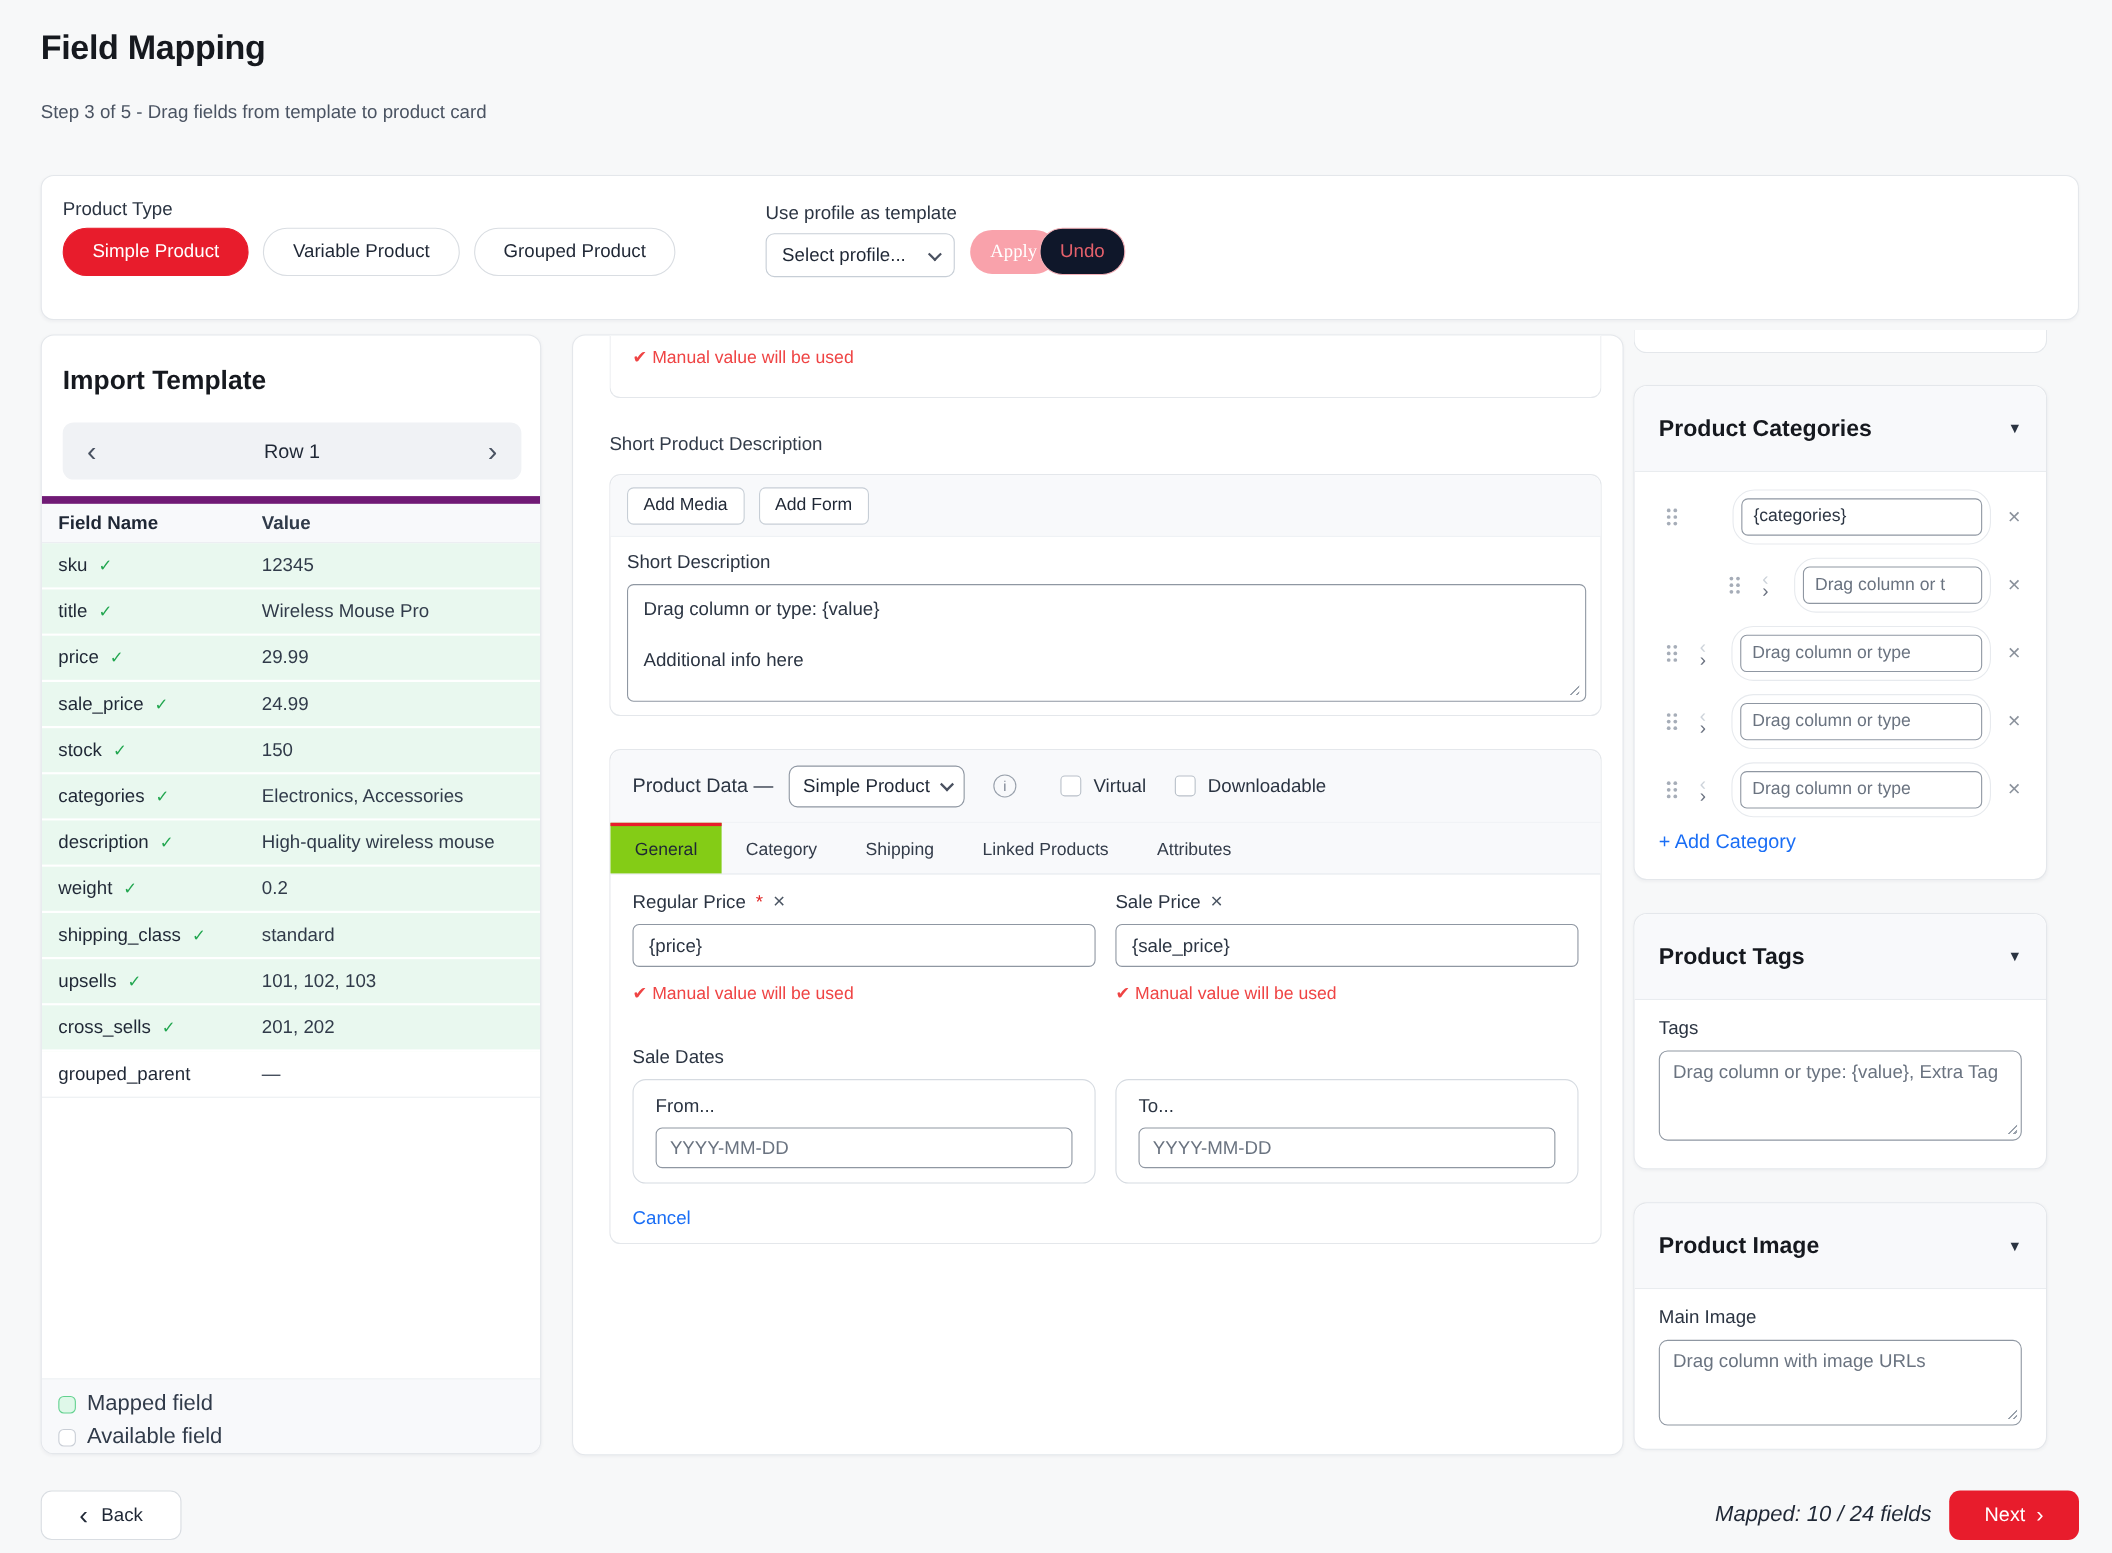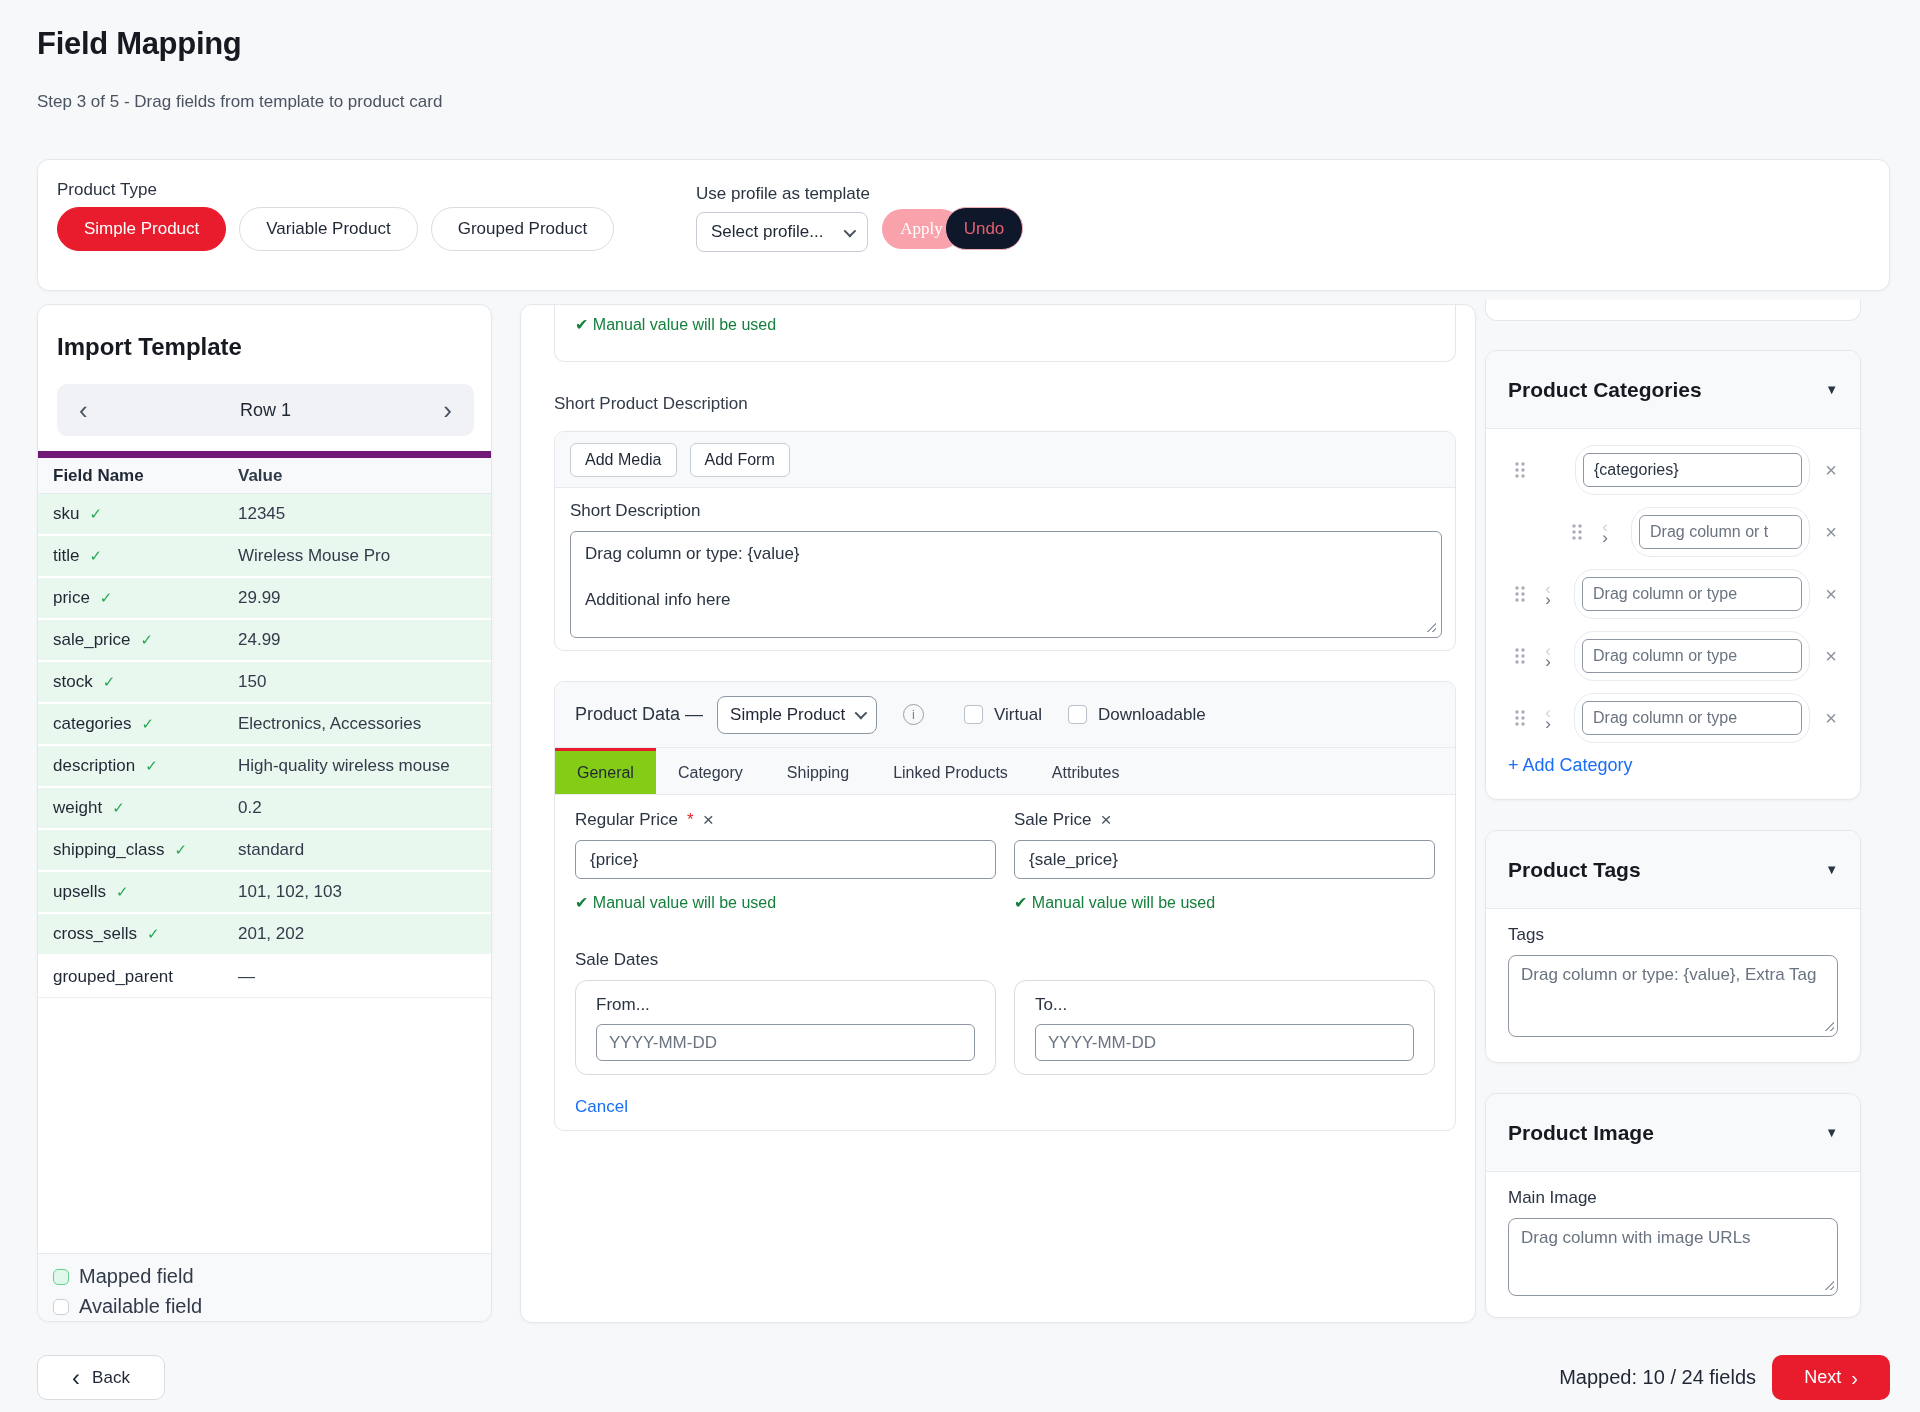--- a/index.html
+++ b/index.html
@@ -55,21 +55,21 @@
             border-radius:0 0 12px 12px; padding:11px 15px; display:flex; flex-direction:column; gap:7px; font-size:20px; color:#313b4a; }
   .legend-item { display:flex; align-items:center; gap:10px; }
   .swatch { width:16px; height:16px; border-radius:5px; }
   .swatch.mapped { background:#dff8e9; border:1.5px solid #62d18f; }
   .swatch.available { background:#fff; border:1.5px solid #c9ced6; }
 
   
   .center-card { left:520px; top:304px; width:956px; height:1019px; overflow:hidden; }
   .partial-panel { left:33px; top:0; width:902px; height:57px; border:1px solid #e4e7eb; border-top:none;
                    border-radius:0 0 10px 10px; background:#fff; padding:10px 20px; }
-  .green-note { color:#15803d; font-size:16px; }
+  .green-note { color:#ef4444; font-size:16px; }
   .spd-label { left:33px; top:89px; font-size:17px; color:#333c4a; }
   .editor { left:33px; top:126px; width:902px; height:220px; border:1px solid #e4e7eb; border-radius:10px; background:#fff; }
   .editor-toolbar { height:56px; background:#f8f9fb; border-bottom:1px solid #e7eaee; border-radius:10px 10px 0 0;
                     display:flex; align-items:center; gap:13px; padding:0 15px; }
   .tb-btn { height:34px; padding:0 14px; background:#fff; border:1px solid #c7ced6; border-radius:6px; font-size:16px; color:#1f2735; display:flex; align-items:center; cursor:pointer; }
   .editor-body { padding:13px 15px; }
   .field-label { font-size:17px; color:#2b3442; }
   .ta-wrap { position:relative; }
   .ta-wrap::after { content:''; position:absolute; right:4px; bottom:6px; width:11px; height:11px;
                     background:repeating-linear-gradient(135deg, transparent 0 2px, #9aa2ac 2px 3.5px);
@@ -132,21 +132,21 @@
   .panel-body { padding:16px 22px; }
   .r-textarea { margin-top:10px; width:100%; border:1px solid #8f97a2; border-radius:8px; padding:9px 12px; font-size:17px; color:#2b3442; }
   .tags-ta { height:82px; }
   .img-panel { top:1093px; height:225px; }
   .img-ta { height:78px; }
 
   
   .back-btn { left:37px; top:1355px; width:128px; height:45px; background:#fff; border:1px solid #d9dde2; border-radius:10px;
               display:flex; align-items:center; justify-content:center; gap:12px; font-size:17px; color:#1f2735; cursor:pointer; }
   .btn-chev { font-size:24px; line-height:1; }
-  .mapped-count { top:1366px; right:164px; font-size:20px; color:#1f2735; }
+  .mapped-count { top:1366px; right:164px; font-size:20px; color:#1f2735;font-style:italic; }
   .next-btn { left:1772px; top:1355px; width:118px; height:45px; background:#e81c2c; border:none; border-radius:10px;
               display:flex; align-items:center; justify-content:center; gap:10px; font-size:18px; color:#fff; cursor:pointer; }
   .next-btn .btn-chev { font-size:20px; }
 </style>
 </head>
 <body>
 
 <div class="abs page-title">Field Mapping</div>
 <div class="abs page-subtitle">Step 3 of 5 - Drag fields from template to product card</div>
 

